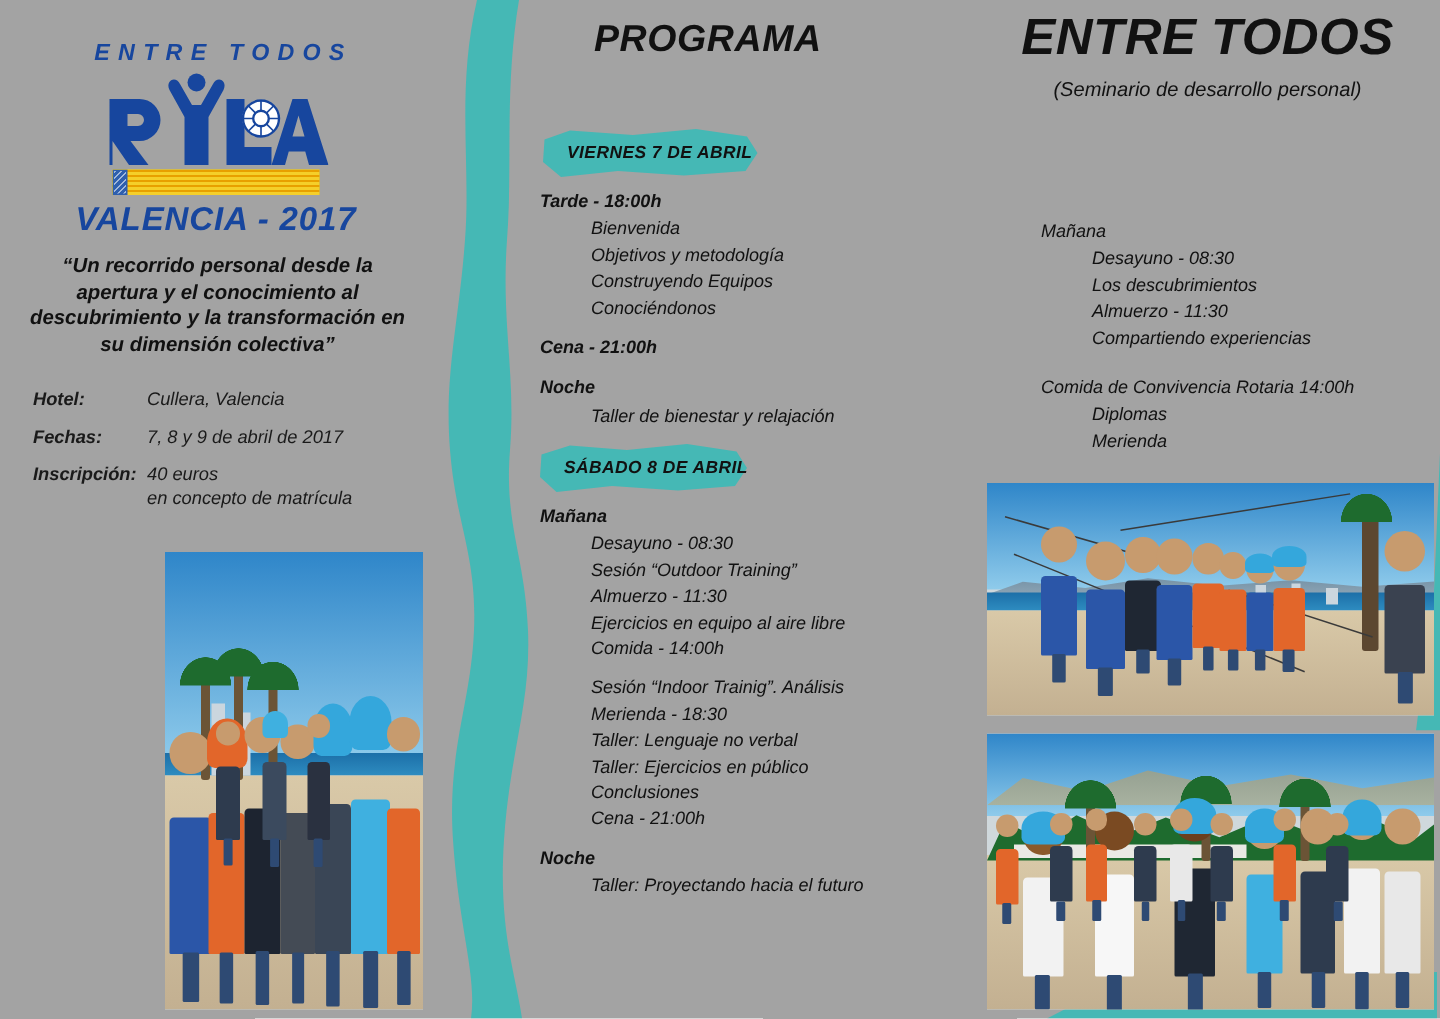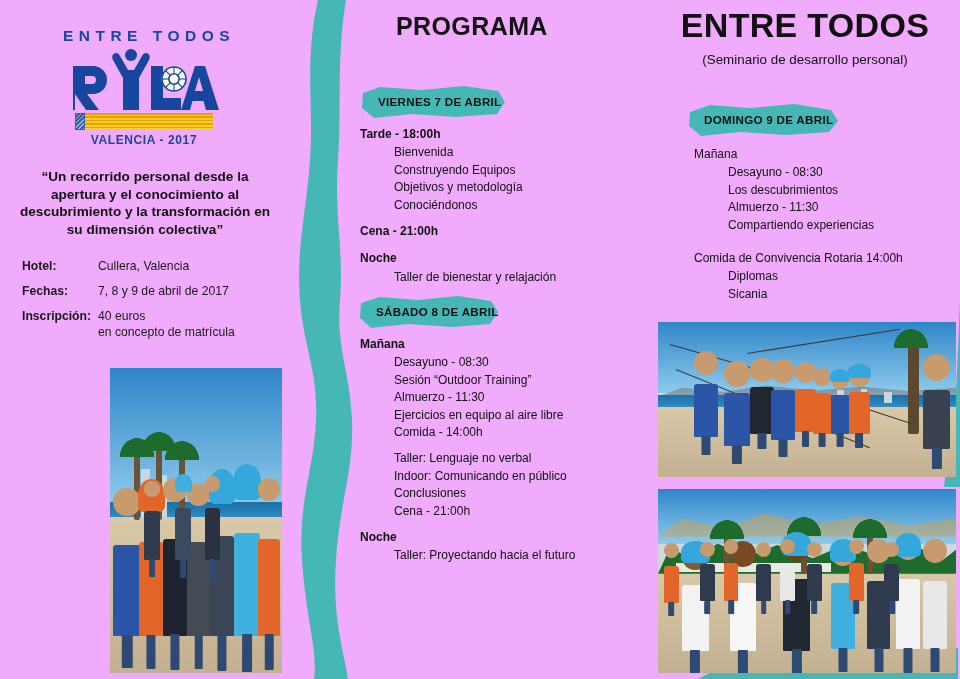--- a/index.html
+++ b/index.html
@@ -1,19 +1,19 @@
 <!DOCTYPE html>
 <html lang="es"><head>
 <meta charset="utf-8">
 <title>RYLA Valencia 2017 — Entre Todos</title>
 <style>
   html,body{margin:0;padding:0;background:#ffffff;}
   body{width:960px;height:679px;overflow:hidden;
        font-family:"Liberation Sans", sans-serif;color:#1a1a1a;}
-  .page{position:relative;width:960px;height:679px;background:#f0abfc;}
+  .page{position:relative;width:960px;height:679px;background:#a3a3a3;font-style:italic;}
 
   
   .divider{position:absolute;top:0;left:288px;width:72px;height:679px;
            pointer-events:none;}
   .divider svg{display:block;width:100%;height:100%;}
 
   
   .col-left{position:absolute;left:0;top:0;width:288px;height:679px;}
 
   .logo-block{position:absolute;left:0;top:28px;width:288px;text-align:center;}
@@ -24,21 +24,21 @@
   .logo-flag{width:138px;height:17px;margin:3px auto 2px;position:relative;
              background:#F2C500;overflow:hidden;}
   .logo-flag .stripes{position:absolute;inset:0;
     background:repeating-linear-gradient(to bottom,
       #E8A000 0px,#E8A000 1.6px,#F5CF2A 1.6px,#F5CF2A 3.4px);}
   .logo-flag .hoist{position:absolute;left:0;top:0;width:10px;height:100%;
     background:#2F5FAE;}
   .logo-flag .hoist::after{content:"";position:absolute;inset:1px;
     background:repeating-linear-gradient(135deg,#ffffff 0 1px,#2F5FAE 1px 3px);
     opacity:.55;}
-  .logo-valencia{font-size:12px;font-weight:bold;letter-spacing:.6px;
+  .logo-valencia{font-size:22px;font-weight:bold;letter-spacing:.6px;
                  color:#17469E;margin-top:3px;}
 
   .quote{position:absolute;left:14px;top:168px;width:262px;text-align:center;
          font-size:13.6px;font-weight:bold;line-height:1.30;color:#111;}
 
   .details{position:absolute;left:22px;top:258px;width:258px;font-size:12.2px;}
   .det-row{display:flex;margin-bottom:9px;line-height:1.32;}
   .det-label{font-weight:bold;width:76px;flex:0 0 76px;}
   .det-val{flex:1;}
   .det-val div{white-space:nowrap;}
@@ -240,22 +240,22 @@
     <div class="banner" style="position:absolute;left:4px;top:84px;padding:8px 20px 9px 18px;">
       <svg width="148" height="36" viewBox="0 0 148 36" aria-hidden="true">
         <path d="M3,9 L20,3 L62,6 L104,2 L138,7 L145,18 L137,30 L96,33 L52,30 L14,34 L2,24 Z" fill="#45B8B5"></path>
       </svg>
       <span>VIERNES 7 DE ABRIL</span>
     </div>
 
     <div class="sched" style="left:4px;top:126px;width:280px;">
       <div class="s-head">Tarde - 18:00h</div>
       <div class="s-item">Bienvenida</div>
+      <div class="s-item">Objetivos y metodología</div>
       <div class="s-item">Construyendo Equipos</div>
-      <div class="s-item">Objetivos y metodología</div>
       <div class="s-item">Conociéndonos</div>
       <div class="s-gap"></div>
       <div class="s-head">Cena - 21:00h</div>
       <div class="s-gap"></div>
       <div class="s-head">Noche</div>
       <div class="s-item">Taller de bienestar y relajación</div>
     </div>
 
     <div class="banner" style="position:absolute;left:2px;top:294px;padding:8px 20px 9px 18px;">
       <svg width="143" height="36" viewBox="0 0 143 36" aria-hidden="true">
@@ -265,52 +265,48 @@
     </div>
 
     <div class="sched" style="left:4px;top:336px;width:285px;">
       <div class="s-head">Mañana</div>
       <div class="s-item">Desayuno - 08:30</div>
       <div class="s-item">Sesión “Outdoor Training”</div>
       <div class="s-item">Almuerzo - 11:30</div>
       <div class="s-item">Ejercicios en equipo al aire libre</div>
       <div class="s-item">Comida - 14:00h</div>
       <div class="s-gap"></div>
+      <div class="s-item">Sesión “Indoor Trainig”. Análisis</div>
+      <div class="s-item">Merienda - 18:30</div>
       <div class="s-item">Taller: Lenguaje no verbal</div>
-      <div class="s-item">Indoor: Comunicando en público</div>
+      <div class="s-item">Taller: Ejercicios en público</div>
       <div class="s-item">Conclusiones</div>
       <div class="s-item">Cena - 21:00h</div>
       <div class="s-gap"></div>
       <div class="s-head">Noche</div>
       <div class="s-item">Taller: Proyectando hacia el futuro</div>
     </div>
   </div>
 
   <div class="col-right">
 
     <div class="r-title">ENTRE TODOS</div>
     <div class="r-sub">(Seminario de desarrollo personal)</div>
 
-    <div class="banner" style="position:absolute;left:36px;top:102px;padding:8px 18px 9px 18px;">
-      <svg width="155" height="36" viewBox="0 0 155 36" aria-hidden="true">
-        <path d="M4,10 L24,3 L64,6 L108,2 L145,8 L152,19 L143,30 L100,33 L54,30 L15,34 L3,24 Z" fill="#45B8B5"></path>
-      </svg>
-      <span>DOMINGO 9 DE ABRIL</span>
-    </div>
 
     <div class="sched" style="left:44px;top:146px;width:255px;">
       <div class="s-head" style="font-weight:normal;">Mañana</div>
       <div class="s-item">Desayuno - 08:30</div>
       <div class="s-item">Los descubrimientos</div>
       <div class="s-item">Almuerzo - 11:30</div>
       <div class="s-item">Compartiendo experiencias</div>
       <div class="s-gap" style="height:16px;"></div>
       <div class="s-head" style="font-weight:normal;">Comida de Convivencia Rotaria 14:00h</div>
       <div class="s-item">Diplomas</div>
-      <div class="s-item">Sicania</div>
+      <div class="s-item">Merienda</div>
     </div>
 
     <div class="corner-teal" style="left:292px;top:302px;">
       <svg width="18" height="185" viewBox="0 0 18 185" aria-hidden="true">
         <path d="M18,0 L18,185 L2,185 L14,92 Z" fill="#45B8B5"></path>
       </svg>
     </div>
 
     <div class="photo photo-r1">
       <div class="scene">

